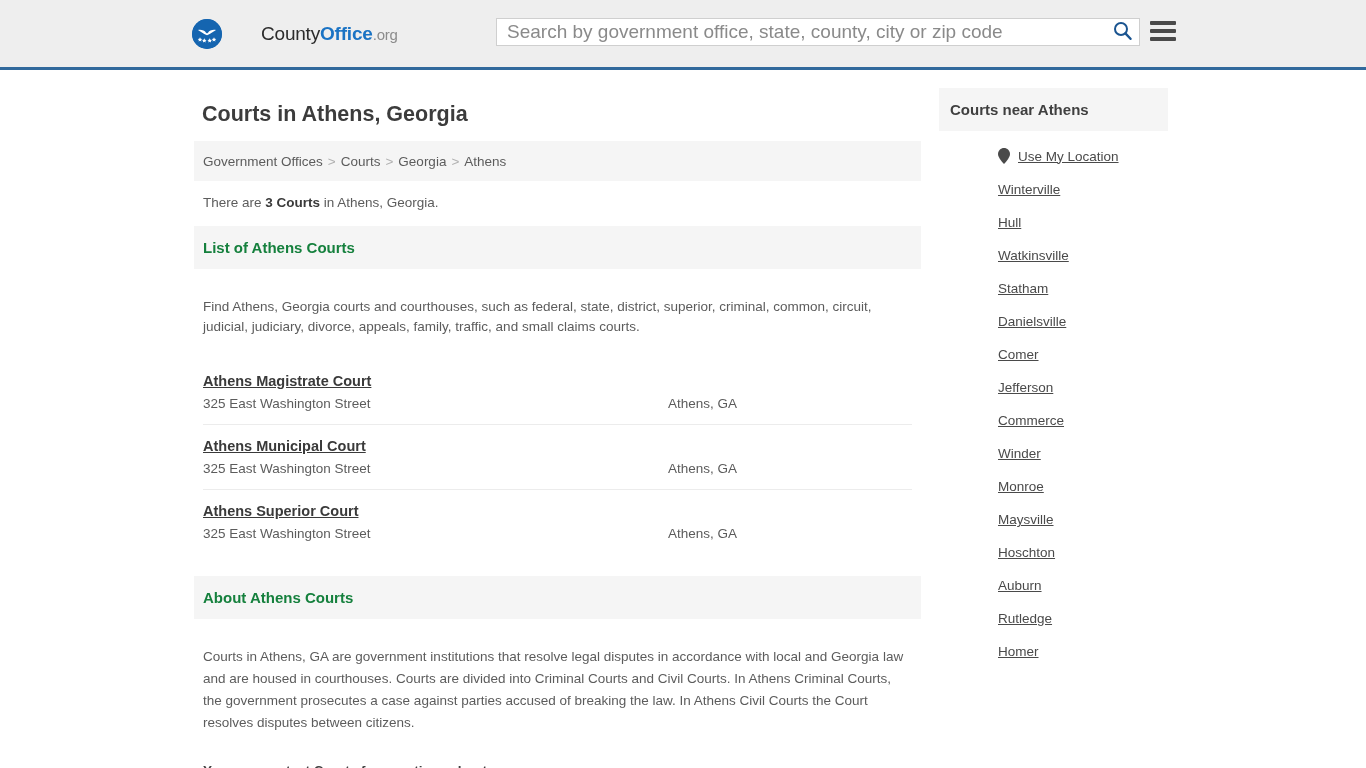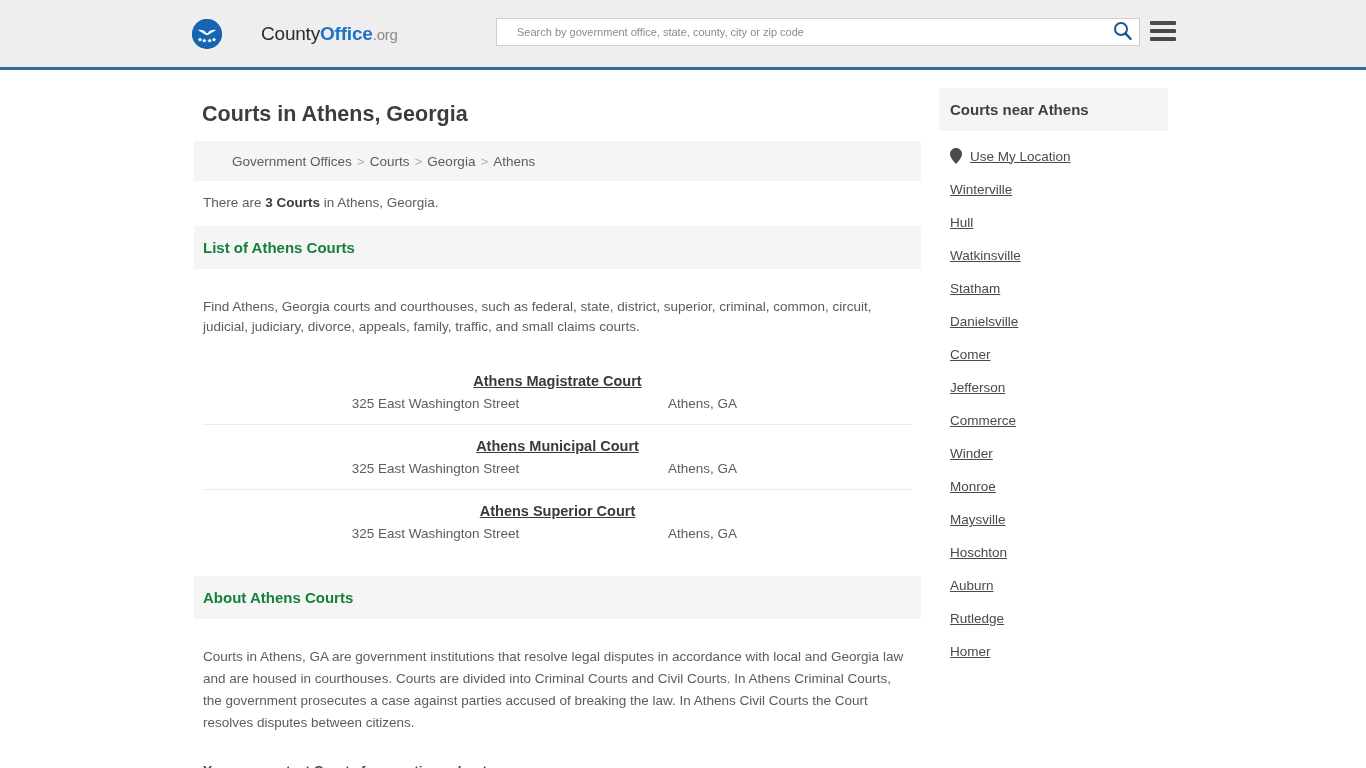--- a/index.html
+++ b/index.html
@@ -60,23 +60,23 @@
     background: #ffffff;
     border: 1px solid #cfcfcf;
     display: flex;
     align-items: center;
   }
   .search-input {
     flex: 1;
     border: 0;
     outline: none;
     height: 26px;
-    padding: 0 20px;
+    padding: 0 10px;
     font-family: "Liberation Sans", sans-serif;
-    font-size: 11px;
+    font-size: 19px;
     color: #333;
     background: transparent;
   }
   .search-input::placeholder { color: #8a8a8a; }
   .search-btn {
     width: 34px; height: 26px;
     border: 0; background: transparent;
     cursor: pointer;
     display: flex; align-items: center; justify-content: center;
     padding: 0;
@@ -122,21 +122,21 @@
     color: #3c3c3c;
     margin: 14px 0 14px 8px;
     font-weight: bold;
   }
 
   .bar {
     background: #f5f5f5;
     padding: 11px 9px;
     color: #4a4a4a;
   }
-  .breadcrumb { font-size: 13.5px; color: #5c5c5c; margin-left: 29px; }
+  .breadcrumb { font-size: 13.5px; color: #5c5c5c; }
   .breadcrumb a { color: #5c5c5c; text-decoration: none; }
   .breadcrumb .sep { color: #b0b0b0; margin: 0 5px; }
 
   .count-line {
     font-size: 13.5px;
     color: #5c5c5c;
     padding: 14px 9px 16px 9px;
   }
   .count-line b { color: #3a3a3a; }
 
@@ -148,21 +148,21 @@
     color: #15803d;
   }
 
   .intro-text {
     font-size: 13.5px;
     color: #5c5c5c;
     line-height: 1.55;
     padding: 14px 9px 8px 9px;
   }
 
-  .court-list { padding: 0 9px; text-align: center; }
+  .court-list { padding: 0 9px; }
   .court-row {
     padding: 12px 0 13px 0;
     border-bottom: 1px solid #ececec;
     position: relative;
   }
   .court-row:last-child { border-bottom: 0; }
   .court-name {
     display: inline-block;
     font-size: 14.5px;
     font-weight: bold;
@@ -200,20 +200,21 @@
     font-weight: bold;
     color: #3f3f3f;
   }
   .side-list { padding: 8px 0 0 11px; }
   .side-item {
     display: flex;
     align-items: center;
     gap: 8px;
     padding: 9px 0 9px 0;
     font-size: 13.5px;
+    margin-left: 48px;
   }
   .side-item a {
     color: #4a4a4a;
     text-decoration: underline;
     cursor: pointer;
   }
   .pin-icon { display: inline-block; line-height: 0; }
 </style>
 </head>
 <body>

